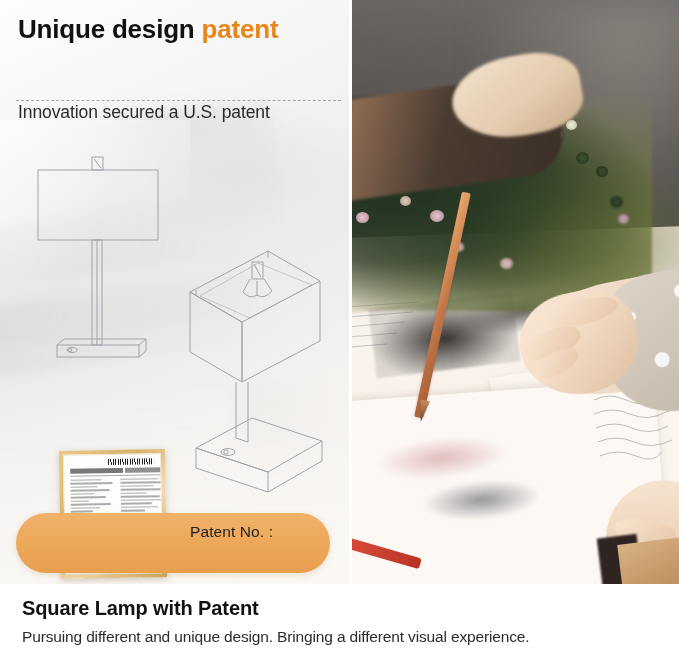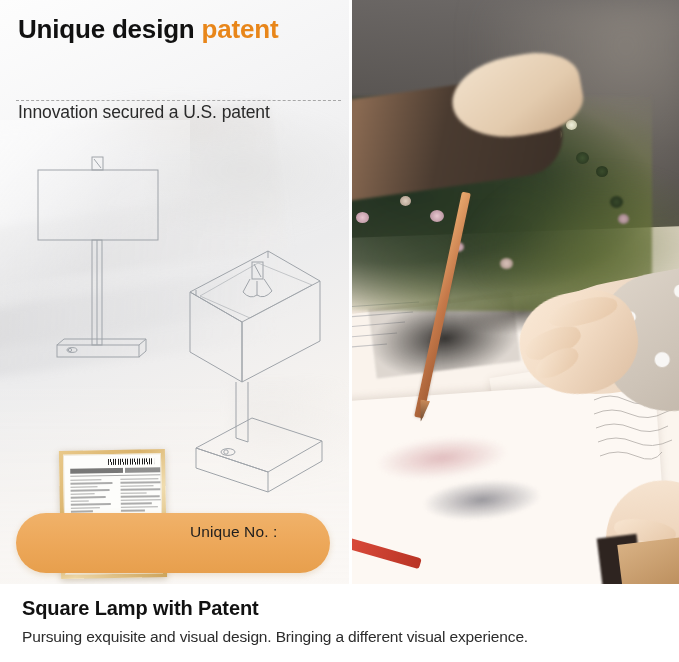--- a/index.html
+++ b/index.html
@@ -307,21 +307,21 @@
             <path d="M28 21 L28 30 M32 21 L32 30"></path>
             <path d="M20 31 L20 33 L40 33 L40 31 Z"></path>
             <path d="M20 31 L26 29 L46 29 L40 31"></path>
           </g>
         </svg>
       </div>
     </div>
 
     <div class="badge"></div>
     <div class="badge-text">
-      <div>Unique No. :</div>
+      <div>Patent No. :</div>
     </div>
   </div>
 
   <div class="gap"></div>
 
   <div class="right-panel">
     <div class="ph wall"></div>
     <div class="ph wall-light"></div>
     <div class="ph desk-shadow"></div>
     <div class="ph desk"></div>
@@ -383,16 +383,16 @@
     <div class="ph pencil"></div>
     <div class="ph pencil-tip"></div>
 
     <div class="ph dark-edge"></div>
     <div class="ph wood-edge"></div>
     <div class="ph red-pencil"></div>
   </div>
 
   <div class="caption">
     <div class="cap-title">Square Lamp with Patent</div>
-    <div class="cap-sub">Pursuing exquisite and visual design. Bringing a different visual experience.</div>
+    <div class="cap-sub">Pursuing different and unique design. Bringing a different visual experience.</div>
   </div>
 
 </div>
 
 </body></html>

